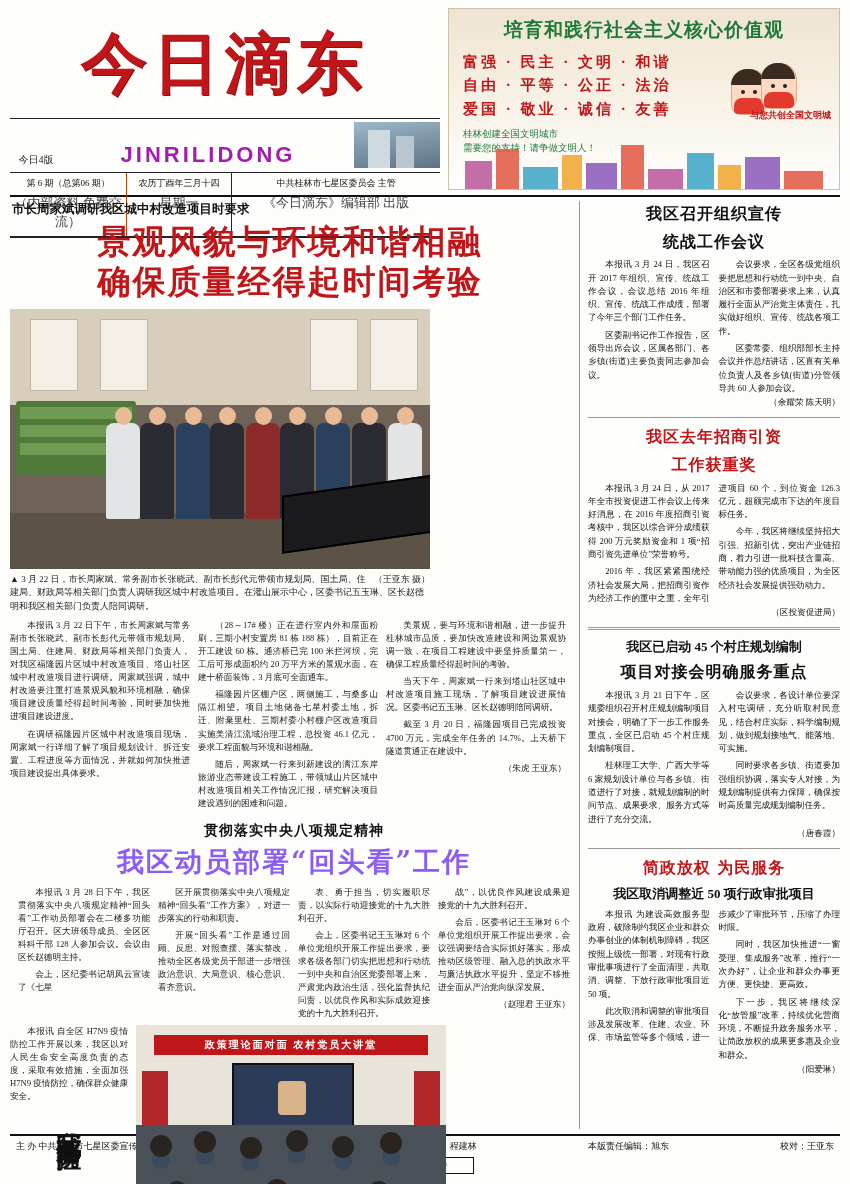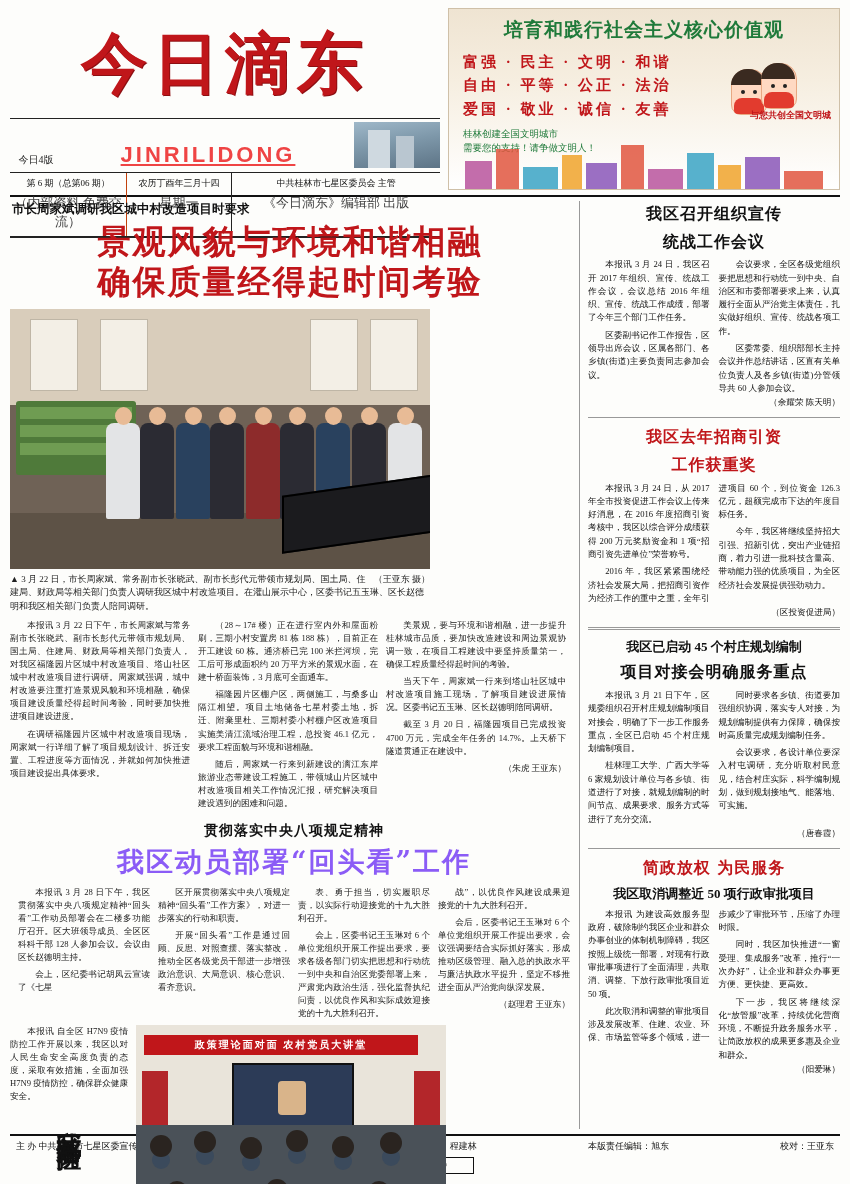--- a/index.html
+++ b/index.html
@@ -15,21 +15,21 @@
   .mast-left{width:430px;position:relative;}
   .logo-box{height:110px;display:flex;align-items:center;justify-content:center;}
   .logo-cn{
     font-family:"DejaVu Serif",serif;
     font-size:66px;font-weight:bold;color:#c0161a;letter-spacing:6px;
     text-shadow:1px 1px 0 #8d0f12;
     line-height:1;
   }
   .mast-sub{display:flex;align-items:flex-end;gap:6px;border-top:1px solid #222;padding-top:3px;}
   .mast-sub .ver{font-size:10px;color:#222;width:52px;text-align:center;line-height:1.6;}
-  .pinyin{font-family:"Liberation Sans",sans-serif;font-size:22px;letter-spacing:3px;color:#ef4444;flex:1;text-align:center;font-weight:bold;text-decoration:underline;}
+  .pinyin{font-family:"Liberation Sans",sans-serif;font-size:22px;letter-spacing:3px;color:#a21caf;flex:1;text-align:center;font-weight:bold;}
   .mast-photo{width:86px;height:46px;background:linear-gradient(170deg,#9fb8c9 0%,#7e98aa 45%,#5d7486 100%);position:relative;overflow:hidden;}
   .mast-photo:after{content:"";position:absolute;left:14px;top:8px;width:22px;height:38px;background:#cfd9e0;box-shadow:26px 4px 0 -2px #b9c6d0;}
   .mast-info{display:flex;border-top:1px solid #222;border-bottom:2px solid #222;margin-top:4px;font-size:9px;}
   .mi-cell{padding:4px 4px;line-height:1.5;text-align:center;}
   .mi-1{width:108px;border-right:1px solid #c2410c;}
   .mi-2{width:92px;border-right:1px solid #222;color:#c0161a;font-weight:bold;}
   .mi-2 .big{font-size:17px;display:block;color:#c0161a;}
   .mi-3{width:96px;border-right:1px solid #222;}
   .mi-4{flex:1;}
   .mi-sm{font-size:13px;color:#444;display:block;margin-top:2px;}
@@ -92,21 +92,21 @@
 
   .lower{display:flex;gap:8px;}
   .lower-left{width:118px;}
   .vert-title{
     writing-mode:vertical-rl;text-orientation:upright;
     font-size:25px;font-weight:bold;letter-spacing:3px;height:250px;margin:8px auto 0;
     font-family:"DejaVu Serif",serif;
   }
   .photo2{width:310px;height:268px;position:relative;overflow:hidden;background:#3d4249;}
   .p2-stage{position:absolute;left:0;top:0;width:100%;height:108px;background:#e9e4da;}
-  .p2-banner{position:absolute;left:8px;top:10px;width:274px;height:20px;background:#c0161a;color:#fff;font-size:10px;letter-spacing:2px;text-align:center;line-height:20px;font-weight:bold;}
+  .p2-banner{position:absolute;left:18px;top:10px;width:274px;height:20px;background:#c0161a;color:#fff;font-size:10px;letter-spacing:2px;text-align:center;line-height:20px;font-weight:bold;}
   .p2-tv{position:absolute;left:96px;top:38px;width:118px;height:62px;background:#2c3b57;border:2px solid #111;}
   .p2-tv:after{content:"";position:absolute;left:44px;top:16px;width:28px;height:34px;border-radius:4px;background:#d9b48a;}
   .p2-crowd{position:absolute;left:0;top:100px;width:100%;height:168px;background:#4a5158;}
   .head{position:absolute;width:22px;height:22px;border-radius:50%;background:#2a2420;box-shadow:0 14px 0 -2px #3b4a5c;}
   .p2-deco{position:absolute;left:6px;top:46px;width:26px;height:54px;background:#b3262a;}
   .p2-deco.r{left:auto;right:6px;}
 
   
   .r-head{text-align:center;font-weight:bold;font-size:16px;line-height:1.35;color:#111;letter-spacing:1px;margin:2px 0 6px;font-family:"DejaVu Serif",serif;}
   .r-head.red{color:#c0161a;}
@@ -338,22 +338,22 @@
       </div>
 
       <div class="r-rule dbl"></div>
 
       <div>
         <div class="r-sub">我区已启动 45 个村庄规划编制</div>
         <div class="r-head">项目对接会明确服务重点</div>
         <div class="r-body">
           <p>本报讯 3 月 21 日下午，区规委组织召开村庄规划编制项目对接会，明确了下一步工作服务重点，全区已启动 45 个村庄规划编制项目。</p>
           <p>桂林理工大学、广西大学等 6 家规划设计单位与各乡镇、街道进行了对接，就规划编制的时间节点、成果要求、服务方式等进行了充分交流。</p>
+          <p>会议要求，各设计单位要深入村屯调研，充分听取村民意见，结合村庄实际，科学编制规划，做到规划接地气、能落地、可实施。</p>
           <p>同时要求各乡镇、街道要加强组织协调，落实专人对接，为规划编制提供有力保障，确保按时高质量完成规划编制任务。</p>
-          <p>会议要求，各设计单位要深入村屯调研，充分听取村民意见，结合村庄实际，科学编制规划，做到规划接地气、能落地、可实施。</p>
         </div>
         <div class="r-sig">（唐春霞）</div>
       </div>
 
       <div class="r-rule"></div>
 
       <div>
         <div class="r-head red">简政放权    为民服务</div>
         <div class="r-sub">我区取消调整近 50 项行政审批项目</div>
         <div class="r-body">

